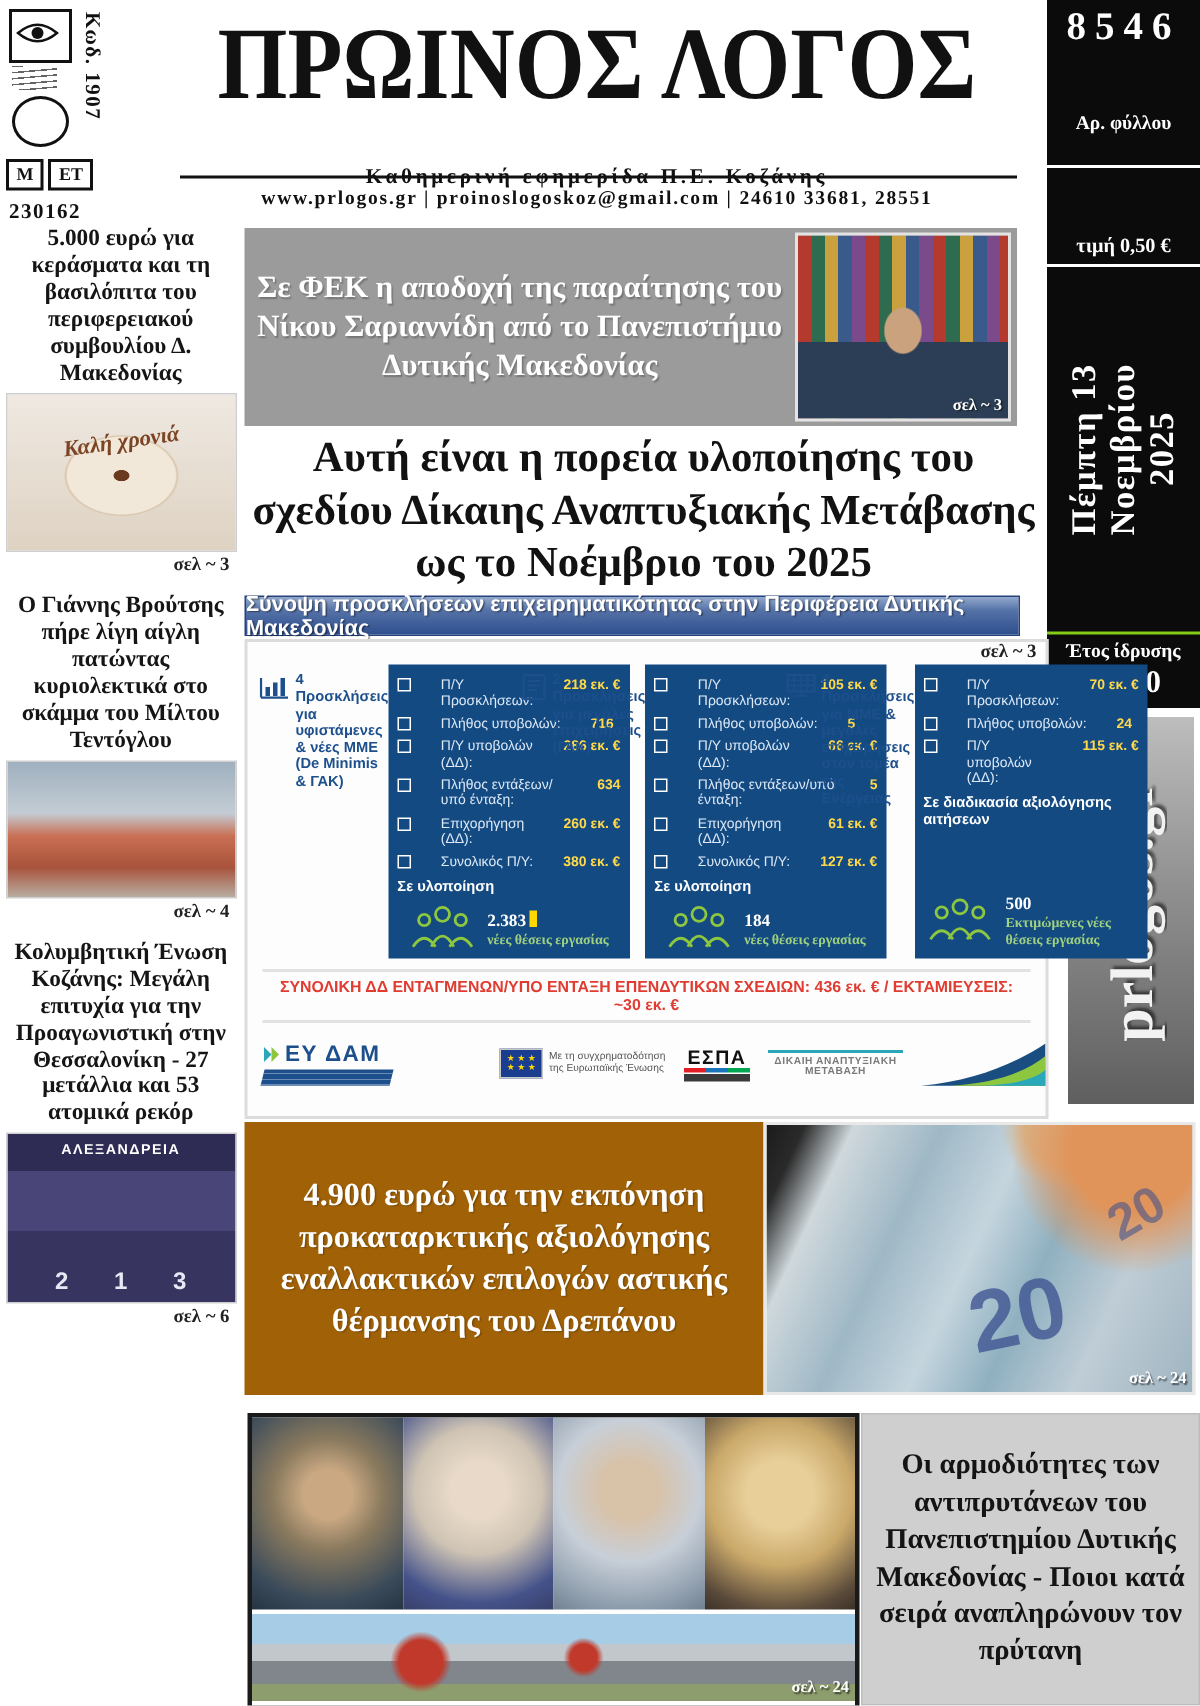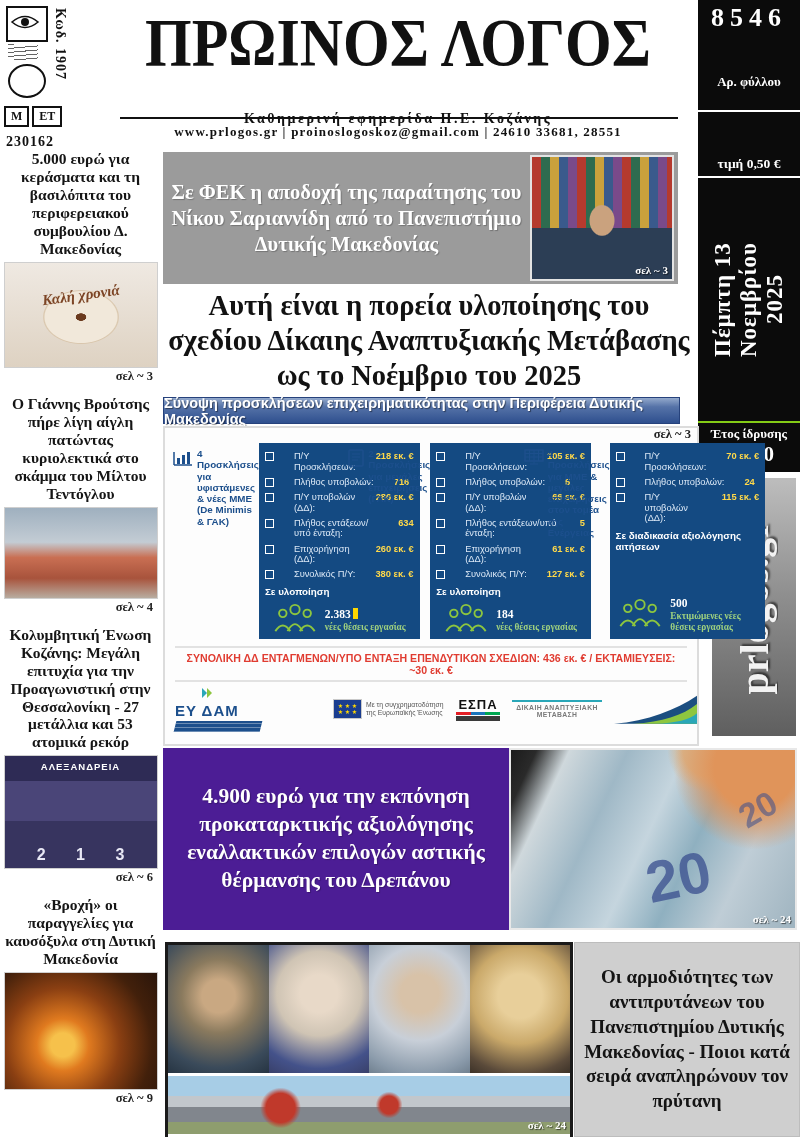--- a/index.html
+++ b/index.html
@@ -107,38 +107,38 @@
   .istatus{margin-top:4px;font-weight:bold;font-size:9.8px;text-align:left;}
   .ijobs{margin-top:auto;display:flex;align-items:center;justify-content:center;gap:8px;padding-top:6px;}
   .jtext{font-family:Liberation Serif, serif;}
   .jnum{color:#fff;font-weight:bold;font-size:11.5px;}
   .jcursor{display:inline-block;width:5px;height:11px;background:#ffd800;vertical-align:middle;margin-left:2px;}
   .jlabel{color:#9fd17f;font-weight:bold;font-size:9.3px;line-height:1.2;display:block;max-width:86px;}
   .itotal{margin:5px 10px 4px;border-top:2px solid #e2e2e2;border-bottom:2px solid #e2e2e2;
       padding:4px 2px;color:#e03c31;font-weight:bold;font-size:10.6px;text-align:center;}
   .ilogos{display:flex;align-items:center;gap:12px;padding:1px 0 0 10px;height:44px;}
   .l-eydam{display:flex;flex-direction:column;align-items:flex-start;}
-  .l-eydam-top{display:flex;align-items:center;gap:3px;font-weight:bold;font-size:15px;color:#1c4f8c;letter-spacing:1px;flex-direction:column;}
+  .l-eydam-top{display:flex;align-items:center;gap:3px;font-weight:bold;font-size:15px;color:#1c4f8c;letter-spacing:1px;}
   .l-eydam-bar{width:86px;height:11px;background:#1c4f8c;transform:skewX(-14deg);margin-top:2px;
       background-image:repeating-linear-gradient(0deg,rgba(255,255,255,.35) 0 1px,transparent 1px 4px);}
   .l-eu{display:flex;align-items:center;gap:4px;margin-left:60px;}
   .euflag{width:27px;height:18px;background:#1a3d8f;border:1px solid #c9c9c9;color:#ffd800;
       font-size:6px;line-height:6px;display:flex;align-items:center;justify-content:center;text-align:center;}
   .eutext{width:78px;font-size:6.8px;line-height:1.15;color:#555;text-align:left;}
   .l-espa{display:flex;flex-direction:column;align-items:center;}
   .espatext{font-weight:bold;font-size:13px;color:#111;letter-spacing:1px;}
   .espabar{width:44px;height:3px;background:linear-gradient(90deg,#e21f26 0 33%,#1b75bb 33% 66%,#00a651 66% 100%);}
   .espabar2{width:44px;height:5px;background:#3a3a3a;margin-top:1px;}
   .l-dam{border-top:2px solid #2aa7b8;padding-top:2px;font-size:6.8px;font-weight:bold;color:#7a7a7a;
       letter-spacing:.4px;text-align:center;width:128px;}
   .l-wave{margin-left:auto;display:block;}
 
   
   #mid-story{position:absolute;left:163px;top:748px;width:634px;height:182px;display:flex;}
-  .ms-text{width:330px;background:#4c1d95;color:#fff;font-weight:bold;font-size:21.5px;line-height:1.3;
+  .ms-text{width:330px;background:#a16207;color:#fff;font-weight:bold;font-size:21.5px;line-height:1.3;
       text-align:center;display:flex;align-items:center;padding:4px 8px;
       text-shadow:1px 1px 1px rgba(0,0,0,.25);}
   .ms-photo{flex:1;position:relative;border:2px solid #e8e8e8;overflow:hidden;background:
       radial-gradient(circle at 86% 10%,#e0945a 0 14%,rgba(224,148,90,.6) 20%,transparent 28%),
       radial-gradient(circle at 70% 0%,#d8b48a 0 10%,transparent 16%),
       linear-gradient(115deg,#1b1b1b 0%,#2a2a2a 7%,#cfd8dc 16%,#9fb8c6 32%,#c5d5de 48%,#8fb0c0 62%,#bfcdd6 78%,#9fb4c0 100%);}
   .eu20{position:absolute;right:84px;bottom:18px;font-weight:bold;font-size:58px;color:#3a4f8f;
       opacity:.75;transform:rotate(-12deg);font-family:"Liberation Sans",sans-serif;}
   .eu20b{position:absolute;right:18px;top:40px;font-weight:bold;font-size:34px;color:#3a4f8f;
       opacity:.55;transform:rotate(-30deg);font-family:"Liberation Sans",sans-serif;}
@@ -214,25 +214,20 @@
     <div class="lpage">σελ ~ 4</div>
   </div>
   <div class="story">
     <div class="lhead">Κολυμβητική Ένωση Κοζάνης: Μεγάλη επιτυχία για την Προαγωνιστική στην Θεσσαλονίκη - 27 μετάλλια και 53 ατομικά ρεκόρ</div>
     <div class="lphoto podium">
       <span class="banner-alex">ΑΛΕΞΑΝΔΡΕΙΑ</span>
       <span class="podium-nums">2 1 3</span>
     </div>
     <div class="lpage">σελ ~ 6</div>
   </div>
-  <div class="story">
-    <div class="lhead">«Βροχή» οι παραγγελίες για καυσόξυλα στη Δυτική Μακεδονία</div>
-    <div class="lphoto fireplace"></div>
-    <div class="lpage">σελ ~ 9</div>
-  </div>
 </div>
 
 <div id="top-story">
   <div class="ts-text">Σε ΦΕΚ η αποδοχή της παραίτησης του Νίκου Σαριαννίδη από το Πανεπιστήμιο Δυτικής Μακεδονίας</div>
   <div class="ts-photo">
     <span class="photo-page">σελ ~ 3</span>
   </div>
 </div>
 
 <div id="lead-headline">Αυτή είναι η πορεία υλοποίησης του σχεδίου Δίκαιης Αναπτυξιακής Μετάβασης ως το Νοέμβριο του 2025</div>

